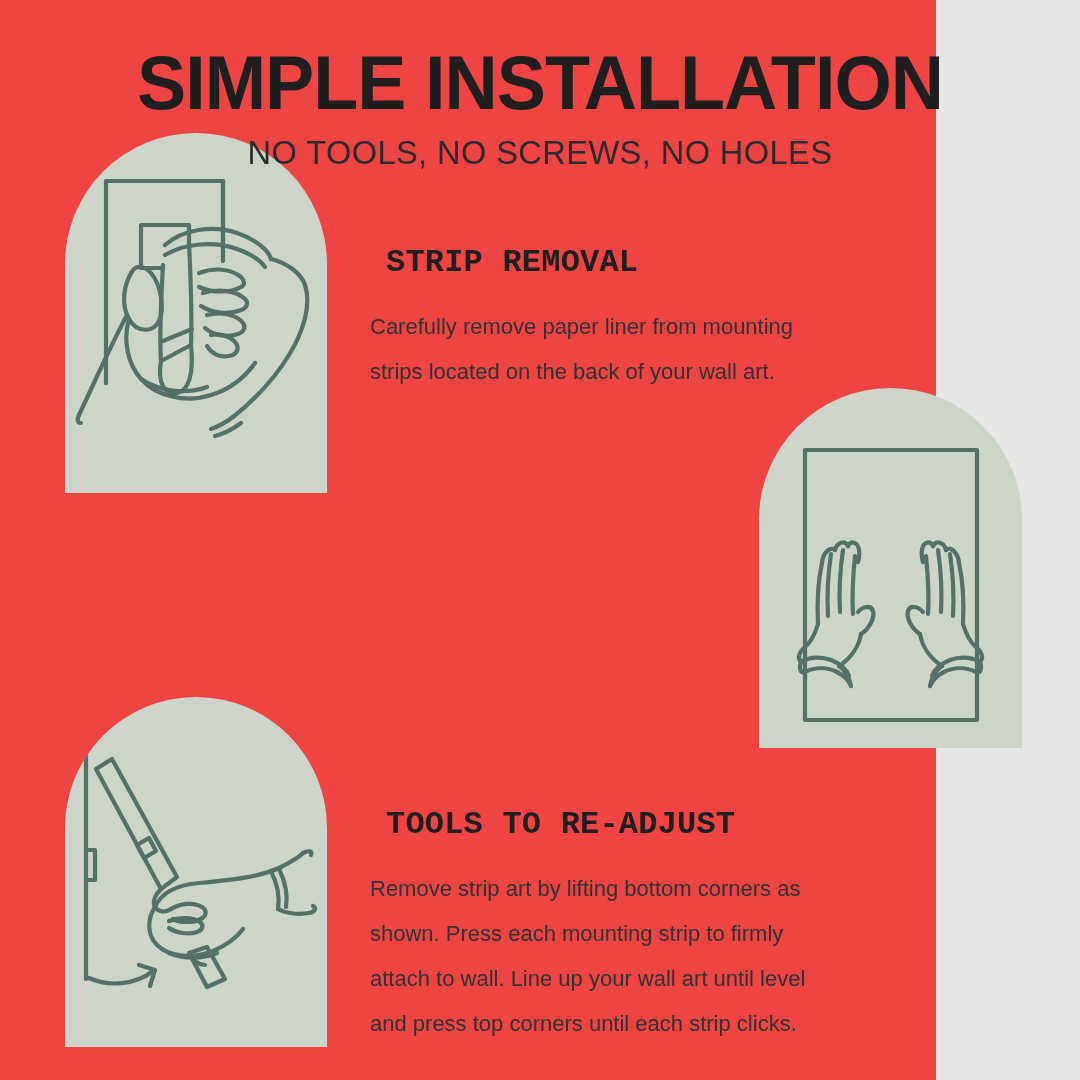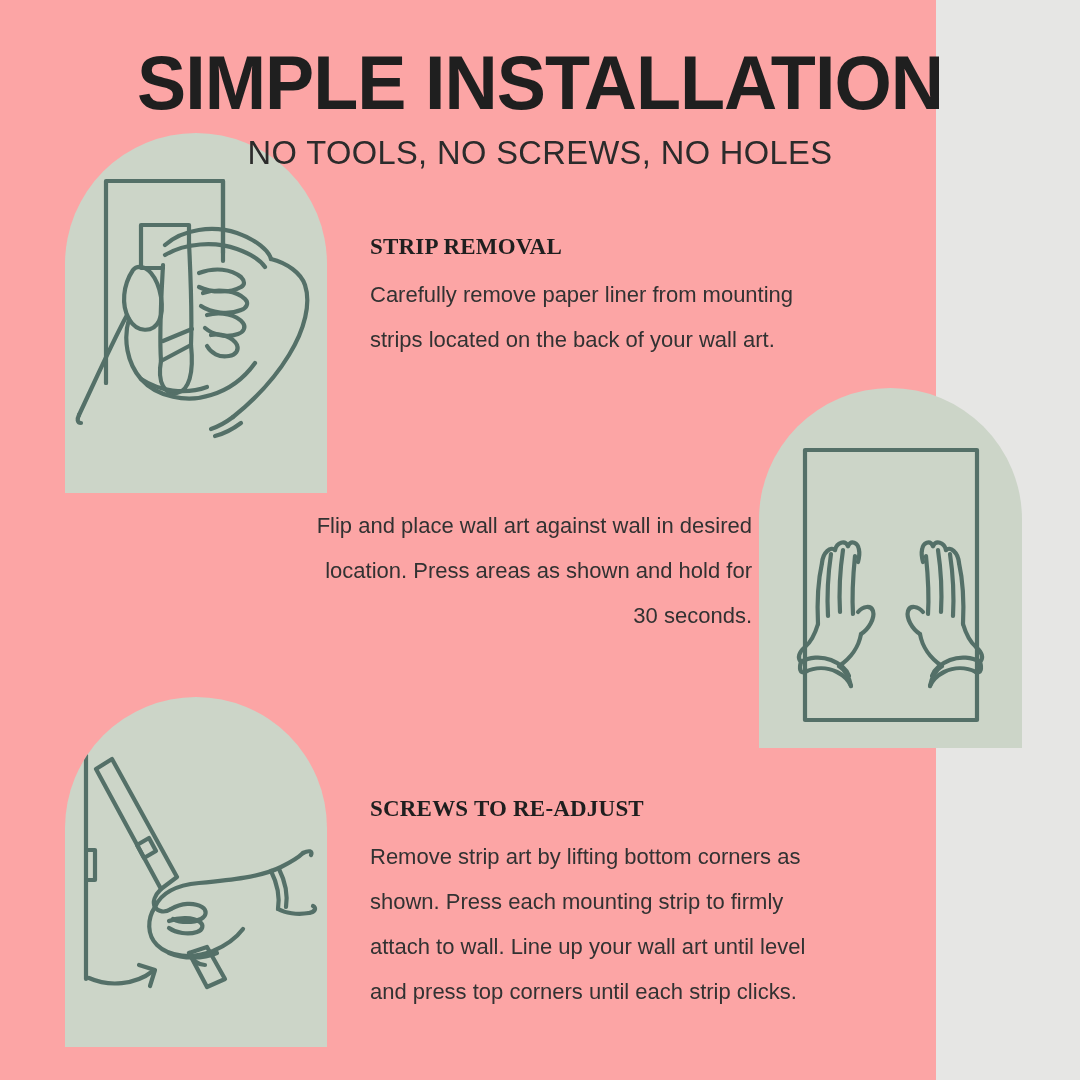--- a/index.html
+++ b/index.html
@@ -12,21 +12,21 @@
     background: #e6e6e4;
     font-family: "Liberation Sans", sans-serif;
     overflow: hidden;
     position: relative;
   }
 
   #page {
     position: relative;
     width: 936px;
     height: 1080px;
-    background: #fca5a5;
+    background: #ef4444;
   }
 
   
   .header {
     position: absolute;
     top: 0;
     left: 0;
     width: 1080px;
     text-align: center;
     z-index: 5;
@@ -72,24 +72,24 @@
   #panel-1 { left: 65px;  top: 133px; width: 262px; height: 360px; border-radius: 131px 131px 0 0; }
   #panel-2 { left: 759px; top: 388px; width: 263px; height: 360px; border-radius: 132px 132px 0 0; }
   #panel-3 { left: 65px;  top: 697px; width: 262px; height: 350px; border-radius: 131px 131px 0 0; }
 
   
   .step-text {
     position: absolute;
     z-index: 4;
   }
   .step-head {
-    margin: 0;
-    font-family: Liberation Serif, serif;
+    margin: 16px;
+    font-family: Liberation Mono, monospace;
     font-weight: bold;
-    font-size: 23px;
+    font-size: 32px;
     line-height: 38px;
     letter-spacing: 0.2px;
     color: #1f1f1f;
   }
   .step-body {
     margin: 0;
     padding-top: 6px;
     font-family: "Liberation Sans", sans-serif;
     font-weight: 400;
     font-size: 22px;
@@ -205,25 +205,20 @@
         <path d="M161 246 C163 258 171 270 183 278"></path>
         <path d="M221 274 C213 269 201 268 191 272 C181 276 175 282 173 288"></path>
         <path d="M217 284 C207 279 195 279 185 284 C177 288 173 293 171 298"></path>
         <path d="M183 278 C177 282 173 288 171 298"></path>
         <path d="M221 274 C223 280 222 286 217 284"></path>
       </g>
     </svg>
   </div>
 
   <div class="step-text" id="step-2">
-    <div class="step-body">
-      <span class="ln">Flip and place wall art against wall in desired</span>
-      <span class="ln">location. Press areas as shown and hold for</span>
-      <span class="ln">30 seconds.</span>
-    </div>
   </div>
 
   <div class="arch" id="panel-3">
     <svg width="262" height="350" viewBox="0 0 262 350">
       <g fill="none" stroke="#547068" stroke-width="4.2" stroke-linecap="round" stroke-linejoin="round">
 
         <path d="M21 58 L21 282"></path>
 
         <path d="M21 153 L30 153 L30 183 L21 183"></path>
 
@@ -251,21 +246,21 @@
         <path d="M124 256 L142 250 L160 282 L142 290 Z"></path>
         <path d="M124 256 C128 264 134 268 140 268"></path>
 
         <path d="M24 281 C44 290 70 288 88 274"></path>
         <path d="M74 268 L90 273 L85 289"></path>
       </g>
     </svg>
   </div>
 
   <div class="step-text" id="step-3">
-    <div class="step-head">SCREWS TO RE-ADJUST</div>
+    <div class="step-head">TOOLS TO RE-ADJUST</div>
     <div class="step-body">
       <span class="ln">Remove strip art by lifting bottom corners as</span>
       <span class="ln">shown. Press each mounting strip to firmly</span>
       <span class="ln">attach to wall. Line up your wall art until level</span>
       <span class="ln">and press top corners until each strip clicks.</span>
     </div>
   </div>
 
 </div>
 

